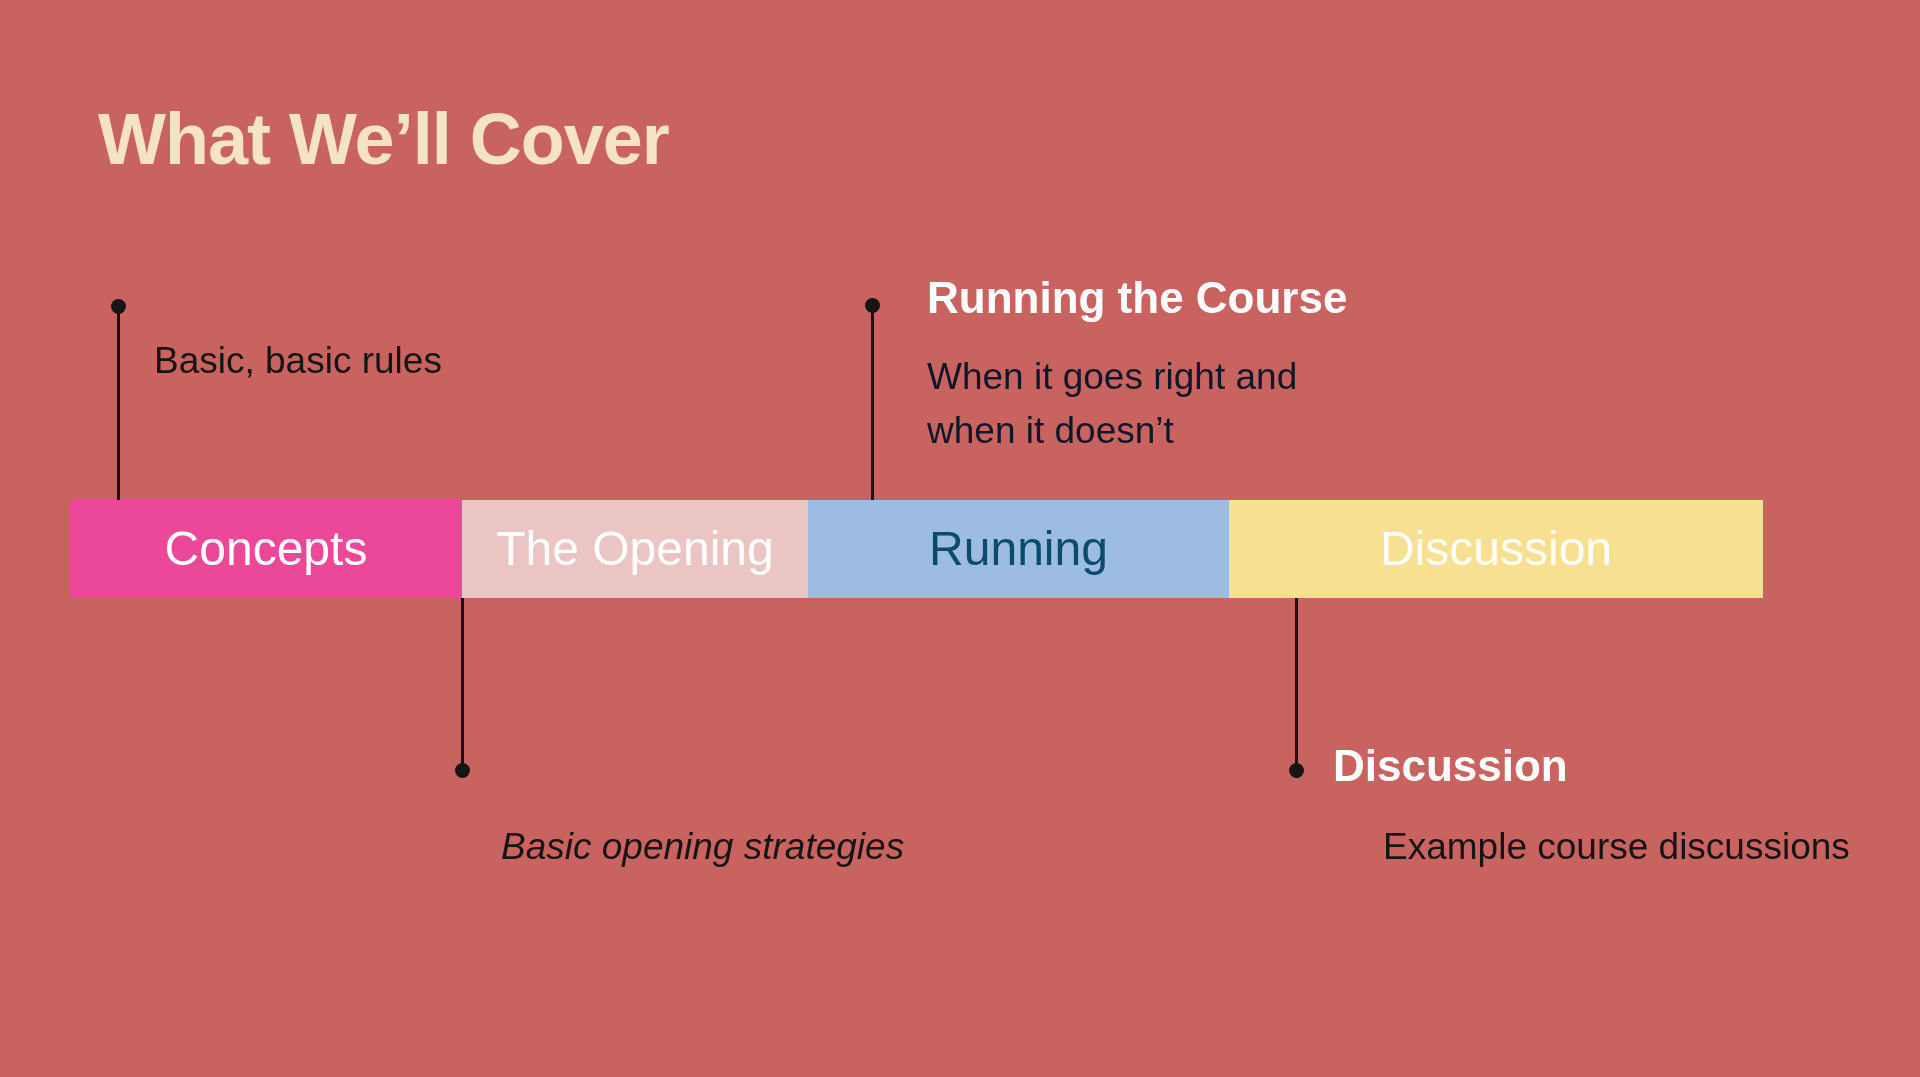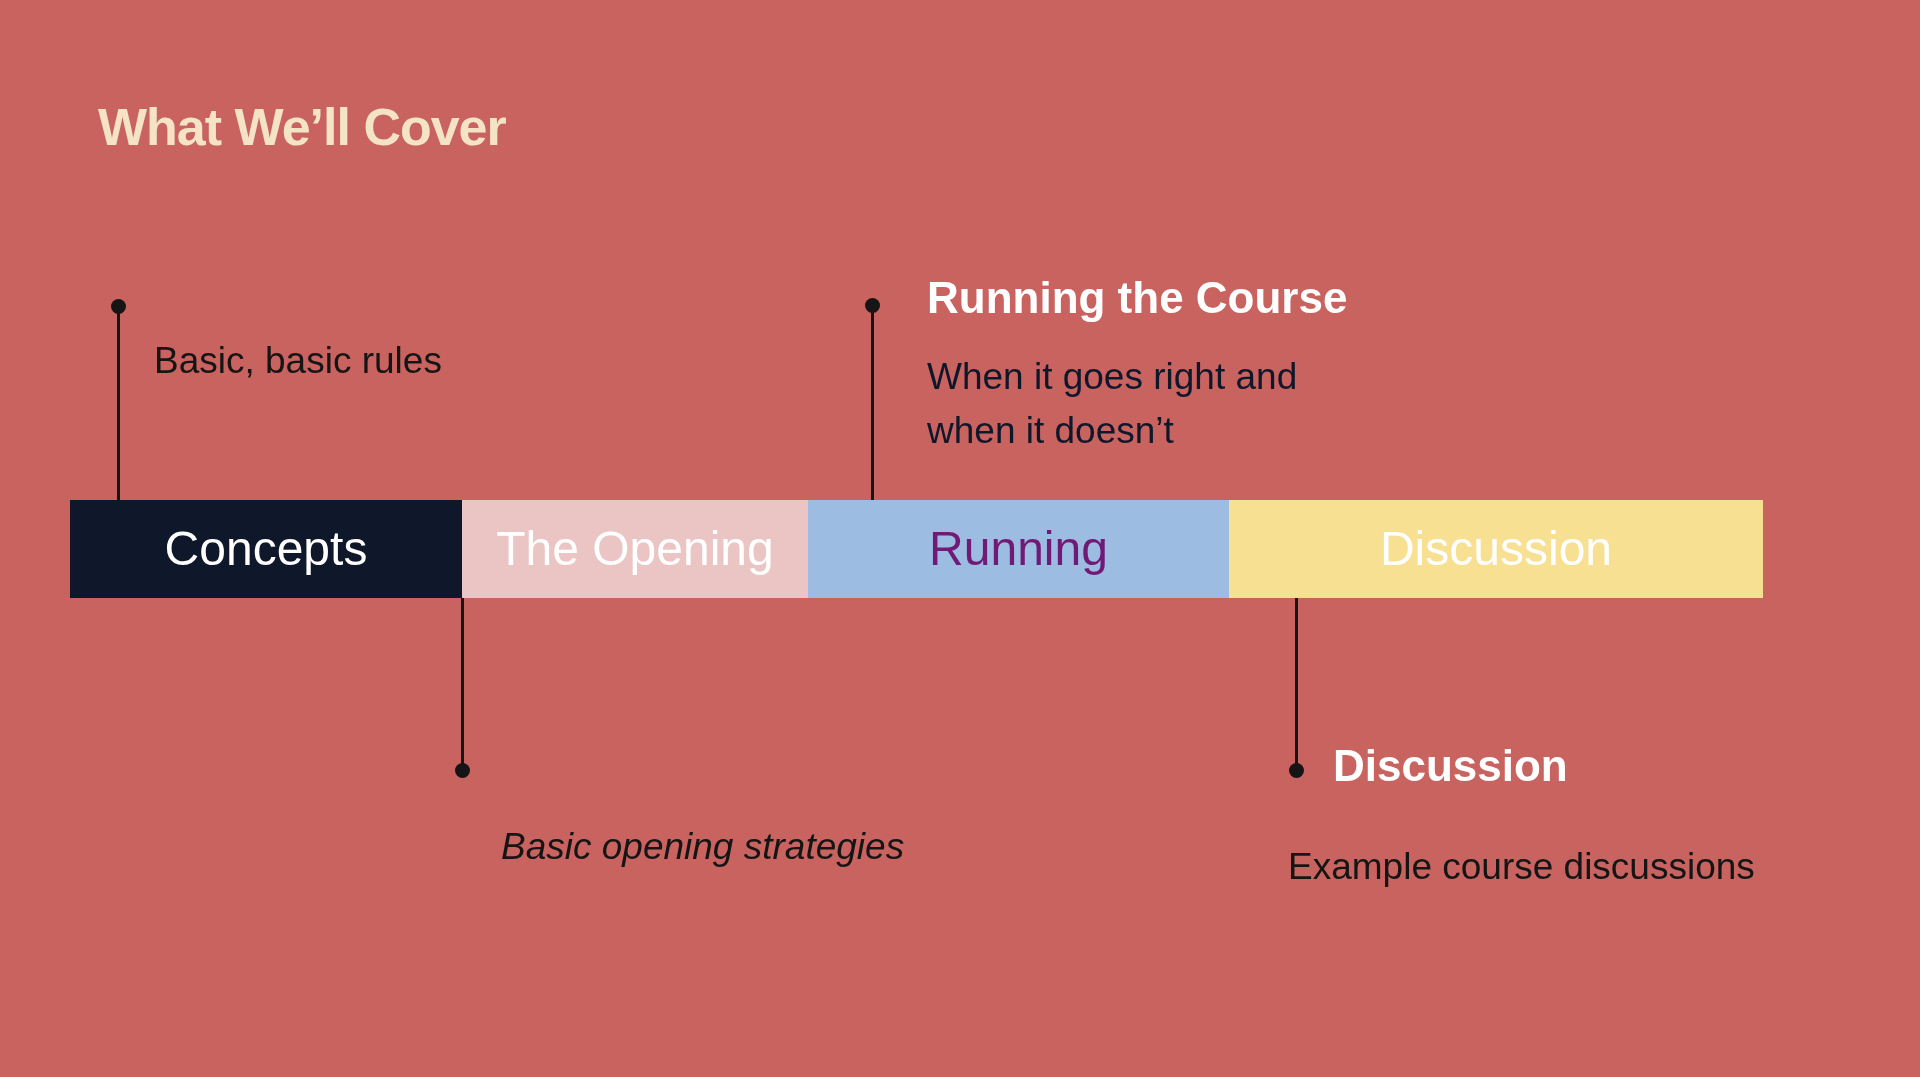--- a/index.html
+++ b/index.html
@@ -12,21 +12,21 @@
     width: 1920px;
     height: 1077px;
     overflow: hidden;
     font-family: "Liberation Sans", "DejaVu Sans", sans-serif;
   }
   .title {
     position: absolute;
     left: 98px;
     top: 98px;
     margin: 0;
-    font-size: 52px;
+    font-size: 72px;
     font-weight: 700;
     letter-spacing: -1px;
     line-height: 1.15;
   }
   
   .bar {
     position: absolute;
     left: 70px;
     top: 500px;
     width: 1758px;
@@ -82,21 +82,21 @@
   .callout-desc {
     position: absolute;
     font-size: 37px;
     font-weight: 400;
     line-height: 54px;
     white-space: pre-line;
   }
   .d-c1 { left: 154px;  top: 334px; }
   .d-c2 { left: 927px;  top: 350px; }
   .d-c3 { left: 501px;  top: 820px; }
-  .d-c4 { left: 1288px; top: 820px; margin-top: 20px; }
+  .d-c4 { left: 1383px; top: 820px; }
 </style>
 </head>
 <body>
 
 <div class="slide" style="background-color: rgb(200, 99, 96);">
 
   <h1 class="title" style="color: rgb(244, 227, 196);">What We’ll Cover</h1>
 
   <div class="line line-c1" style="background-color: rgb(21, 21, 21);"></div>
   <div class="dot dot-c1" style="background-color: rgb(21, 21, 21);"></div>
@@ -111,27 +111,27 @@
   <div class="line line-c3" style="background-color: rgb(21, 21, 21);"></div>
   <div class="dot dot-c3" style="background-color: rgb(21, 21, 21);"></div>
   <div class="callout-desc d-c3" style="color: rgb(21, 21, 21); font-style: italic;">Basic opening strategies</div>
 
   <div class="line line-c4" style="background-color: rgb(21, 21, 21);"></div>
   <div class="dot dot-c4" style="background-color: rgb(21, 21, 21);"></div>
   <div class="callout-title t-c4" style="color: rgb(255, 255, 255);">Discussion</div>
   <div class="callout-desc d-c4" style="color: rgb(21, 21, 21);">Example course discussions</div>
 
   <div class="bar">
-    <div class="segment seg-0" style="background-color: #0f172a;">
+    <div class="segment seg-0" style="background-color: #ec4899;">
       <span class="segment-label" style="color: rgb(255, 255, 255);">Concepts</span>
     </div>
     <div class="segment seg-1" style="background-color: rgb(235, 197, 196);">
       <span class="segment-label" style="color: rgb(255, 255, 255);">The Opening</span>
     </div>
     <div class="segment seg-2" style="background-color: rgb(156, 188, 226);">
-      <span class="segment-label" style="color: #701a75;">Running</span>
+      <span class="segment-label" style="color: #0c4a6e;">Running</span>
     </div>
     <div class="segment seg-3" style="background-color: rgb(248, 224, 146);">
       <span class="segment-label" style="color: rgb(255, 255, 255);">Discussion</span>
     </div>
   </div>
 
 </div>
 
 </body></html>

